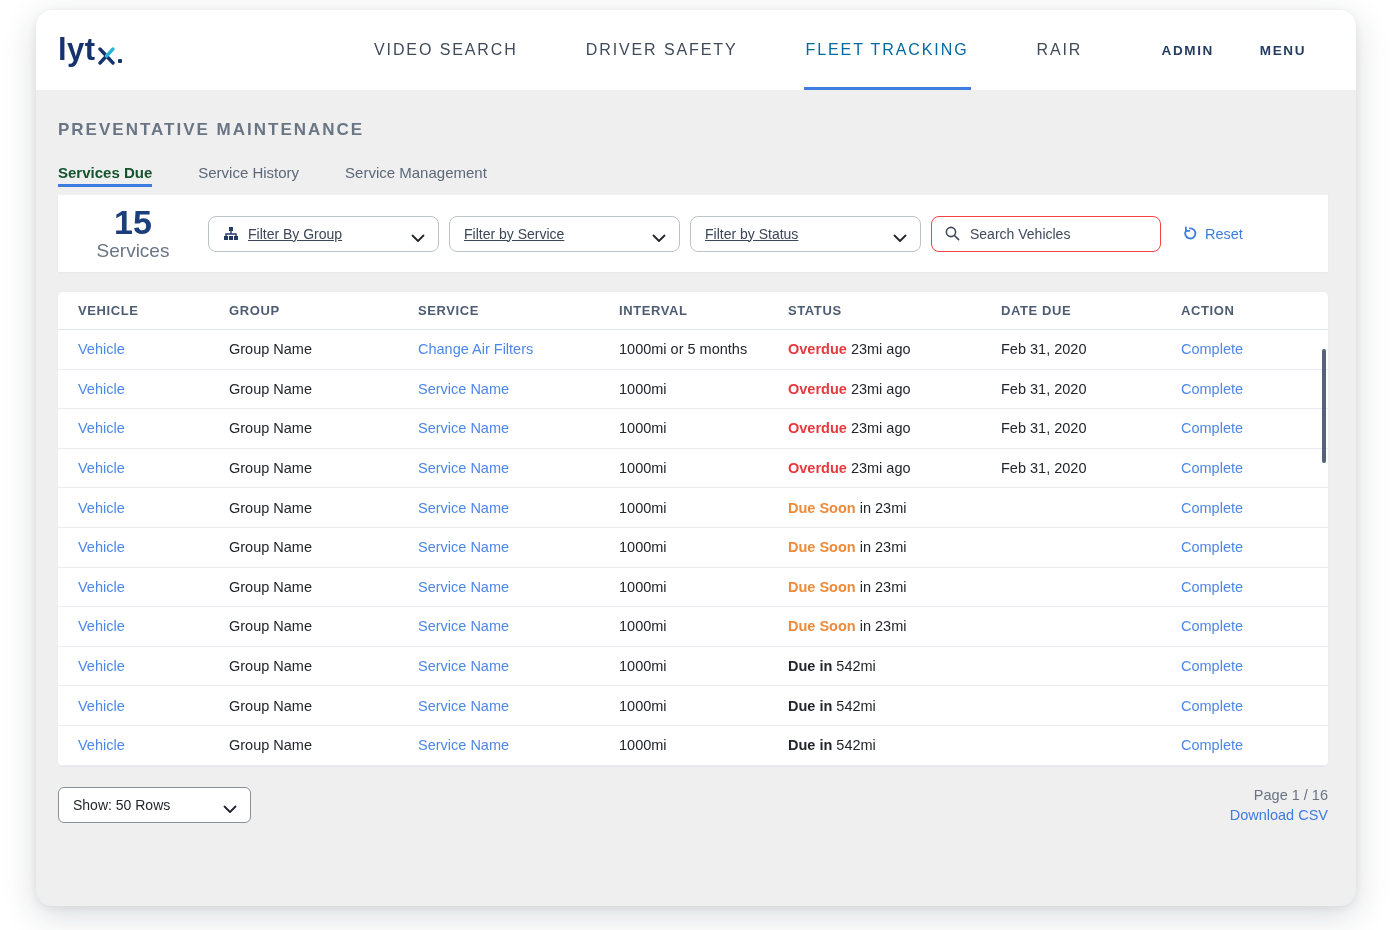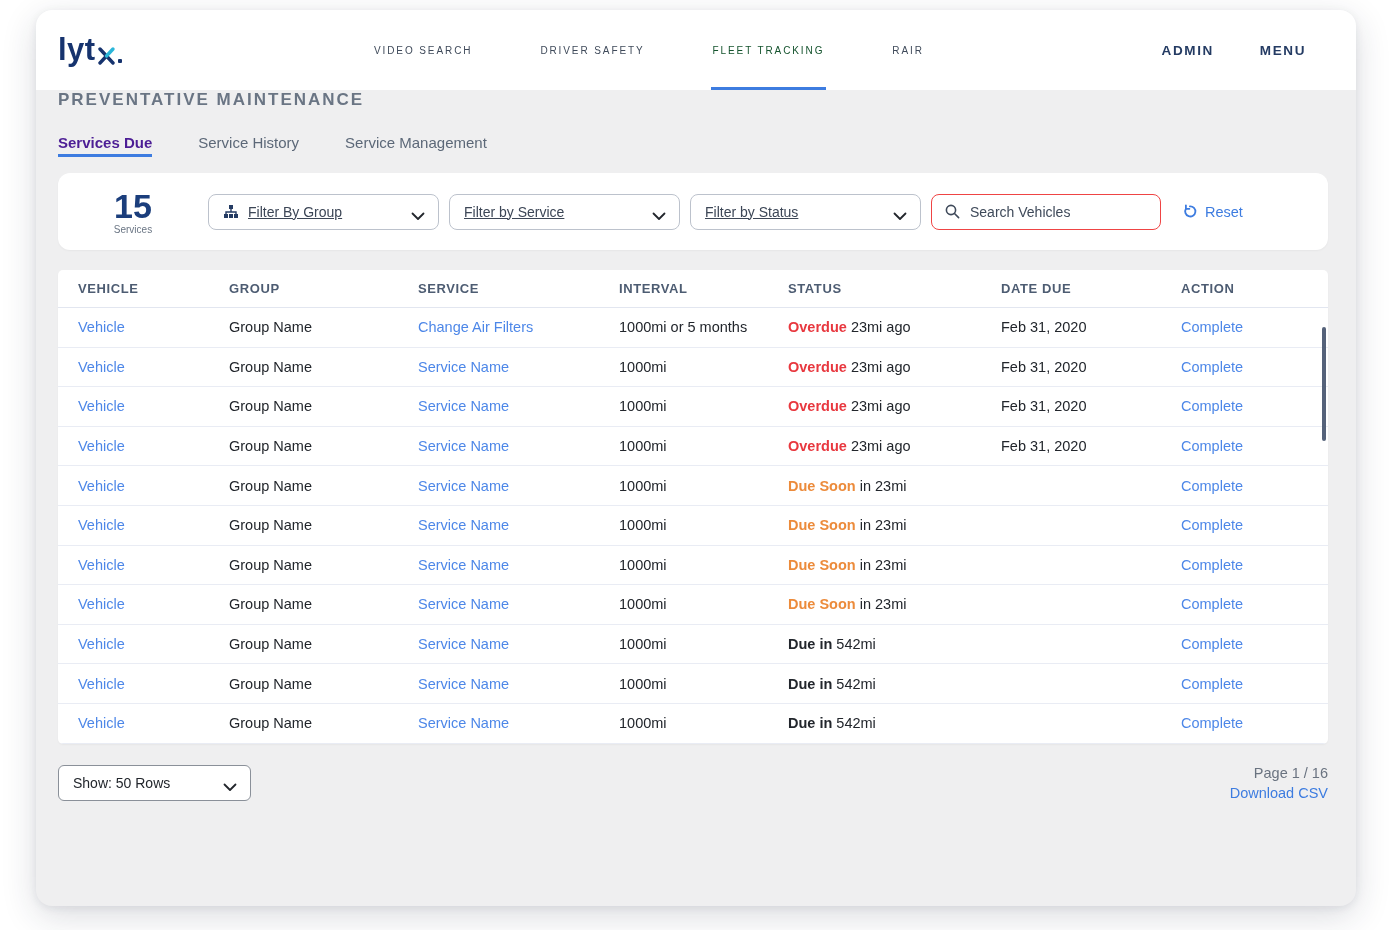--- a/index.html
+++ b/index.html
@@ -10,37 +10,37 @@
     background:#efeff0; border-radius:16px; overflow:hidden;
     box-shadow:0 10px 35px rgba(30,40,60,0.16), 0 2px 8px rgba(30,40,60,0.08);
   }
   
   .topnav { position:relative; height:80px; background:#ffffff; }
   .brand { position:absolute; left:22px; top:24px; display:flex; align-items:flex-end; cursor:pointer; }
   .brand-text { font-size:31px; font-weight:bold; color:#16336e; letter-spacing:0.5px; line-height:1; }
   .brand-x { position:relative; width:19px; height:23px; margin-left:1px; }
   .brand-dot { width:4px; height:4px; background:#16336e; border-radius:1px; margin-left:2px; margin-bottom:2px; }
   .nav-center { position:absolute; left:338px; top:0; height:80px; display:flex; align-items:center; gap:68px; }
-  .nav-item { position:relative; height:80px; display:flex; align-items:center; font-size:10px; letter-spacing:1.9px; color:#3f4a5a; cursor:pointer; }
-  .nav-item.active { color:#14532d; }
+  .nav-item { position:relative; height:80px; display:flex; align-items:center; font-size:16px; letter-spacing:1.9px; color:#3f4a5a; cursor:pointer; }
+  .nav-item.active { color:#0369a1; }
   .nav-item.active::after { content:""; position:absolute; left:-2px; right:-2px; bottom:0; height:3px; background:#3d7ce0; }
   .nav-right { position:absolute; right:50px; top:0; height:80px; display:flex; align-items:center; gap:46px;text-align:right; }
   .nav-right .nav-item { color:#243b63; font-weight:bold; font-size:13.5px; letter-spacing:1.6px; }
   
   .content { padding:0 28px 0 22px; }
-  .page-title { font-size:17px; font-weight:bold; letter-spacing:2px; color:#6a7584; }
+  .page-title { margin-top:30px; font-size:17px; font-weight:bold; letter-spacing:2px; color:#6a7584; }
   .tabs { display:flex; gap:46px; margin-top:24px; }
   .tab { position:relative; font-size:15px; color:#5c6878; padding-bottom:14px; cursor:pointer; }
-  .tab.active { color:#4c1d95; font-weight:bold; }
+  .tab.active { color:#14532d; font-weight:bold; }
   .tab.active::after { content:""; position:absolute; left:0; right:0; bottom:8px; height:3px; background:#3d7ce0; }
   
-  .filter-card { background:#ffffff; border-radius:12px; height:77px; display:flex; align-items:center; box-shadow:0 1px 2px rgba(0,0,0,0.04);margin-top:8px; }
+  .filter-card { background:#ffffff; border-radius:0; height:77px; display:flex; align-items:center; box-shadow:0 1px 2px rgba(0,0,0,0.04); }
   .count-block { width:150px; text-align:center; }
   .count-number { font-size:34px; font-weight:bold; color:#1b3e7c; line-height:1.0; }
-  .count-label { font-size:10px; color:#6a7584; margin-top:1px; }
+  .count-label { font-size:19px; color:#6a7584; margin-top:1px; }
   .select-box {
     position:relative; width:231px; height:36px; border:1px solid #bcc2cc; border-radius:8px;
     background:#fff; display:flex; align-items:center; padding:0 14px; margin-right:10px;
     font-size:14px; color:#3c4656; cursor:pointer;text-decoration:underline;
   }
   .select-box .chev { position:absolute; right:13px; top:13px; }
   .select-box .lead-icon { margin-right:9px; display:flex; }
   .search-box {
     position:relative; width:230px; height:36px; border:1px solid #ef4444; border-radius:8px;
     background:#fff; display:flex; align-items:center; padding:0 12px;

